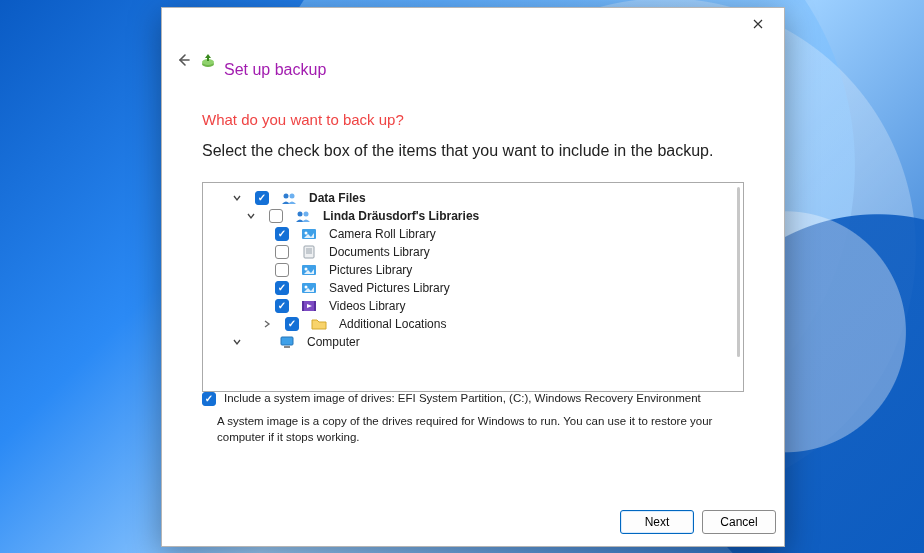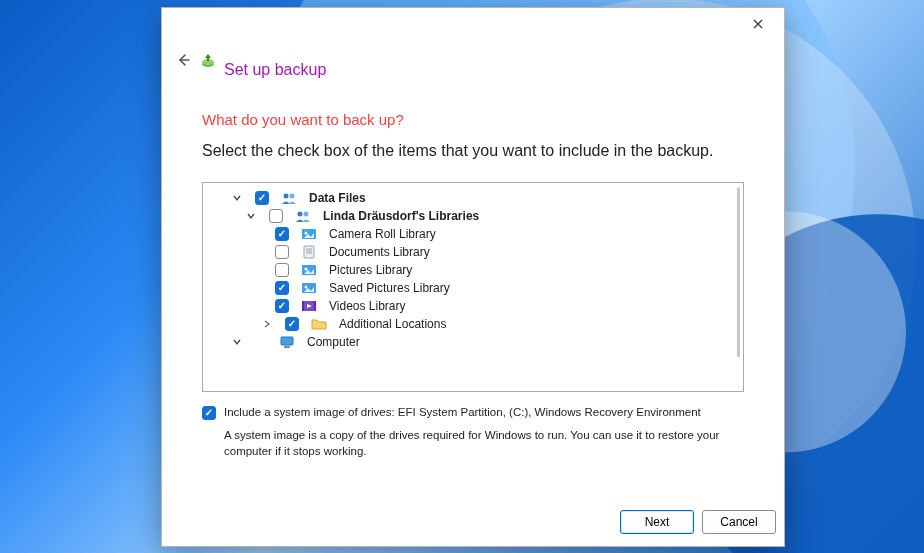--- a/index.html
+++ b/index.html
@@ -125,29 +125,28 @@
     border-color: #1470d6;
   }
   .cb.checked::after { content: "✓"; font-weight: bold; line-height: 1; }
   .node-icon {
     width: 16px; height: 16px;
     display: inline-flex; align-items: center; justify-content: center;
     flex-shrink: 0;
   }
   .bold { font-weight: 600; }
   .below-tree {
-    margin-top: 14px;
     display: flex;
     align-items: flex-start;
     gap: 8px;
   }
   .sysimg-label { font-size: 11.5px; color: #222; }
   .sysimg-desc {
     font-size: 11.5px; color: #222;
-    margin: 8px 0 0 22px;
+    margin: 8px 0 0 15px;
     line-height: 1.35;
   }
   .button-row {
     border-top: 0;
     padding: 10px 8px 12px 0;
     display: flex;
     justify-content: flex-end;
     gap: 8px;
   }
   .btn {

